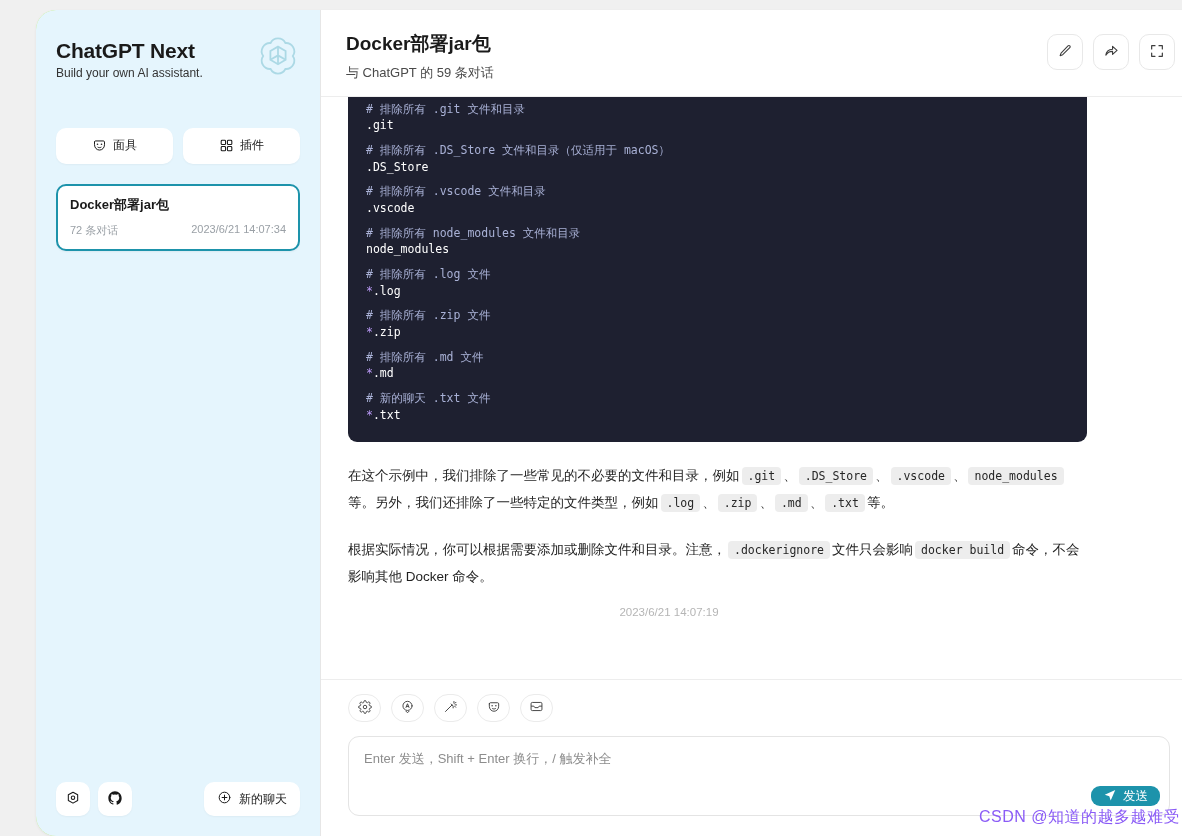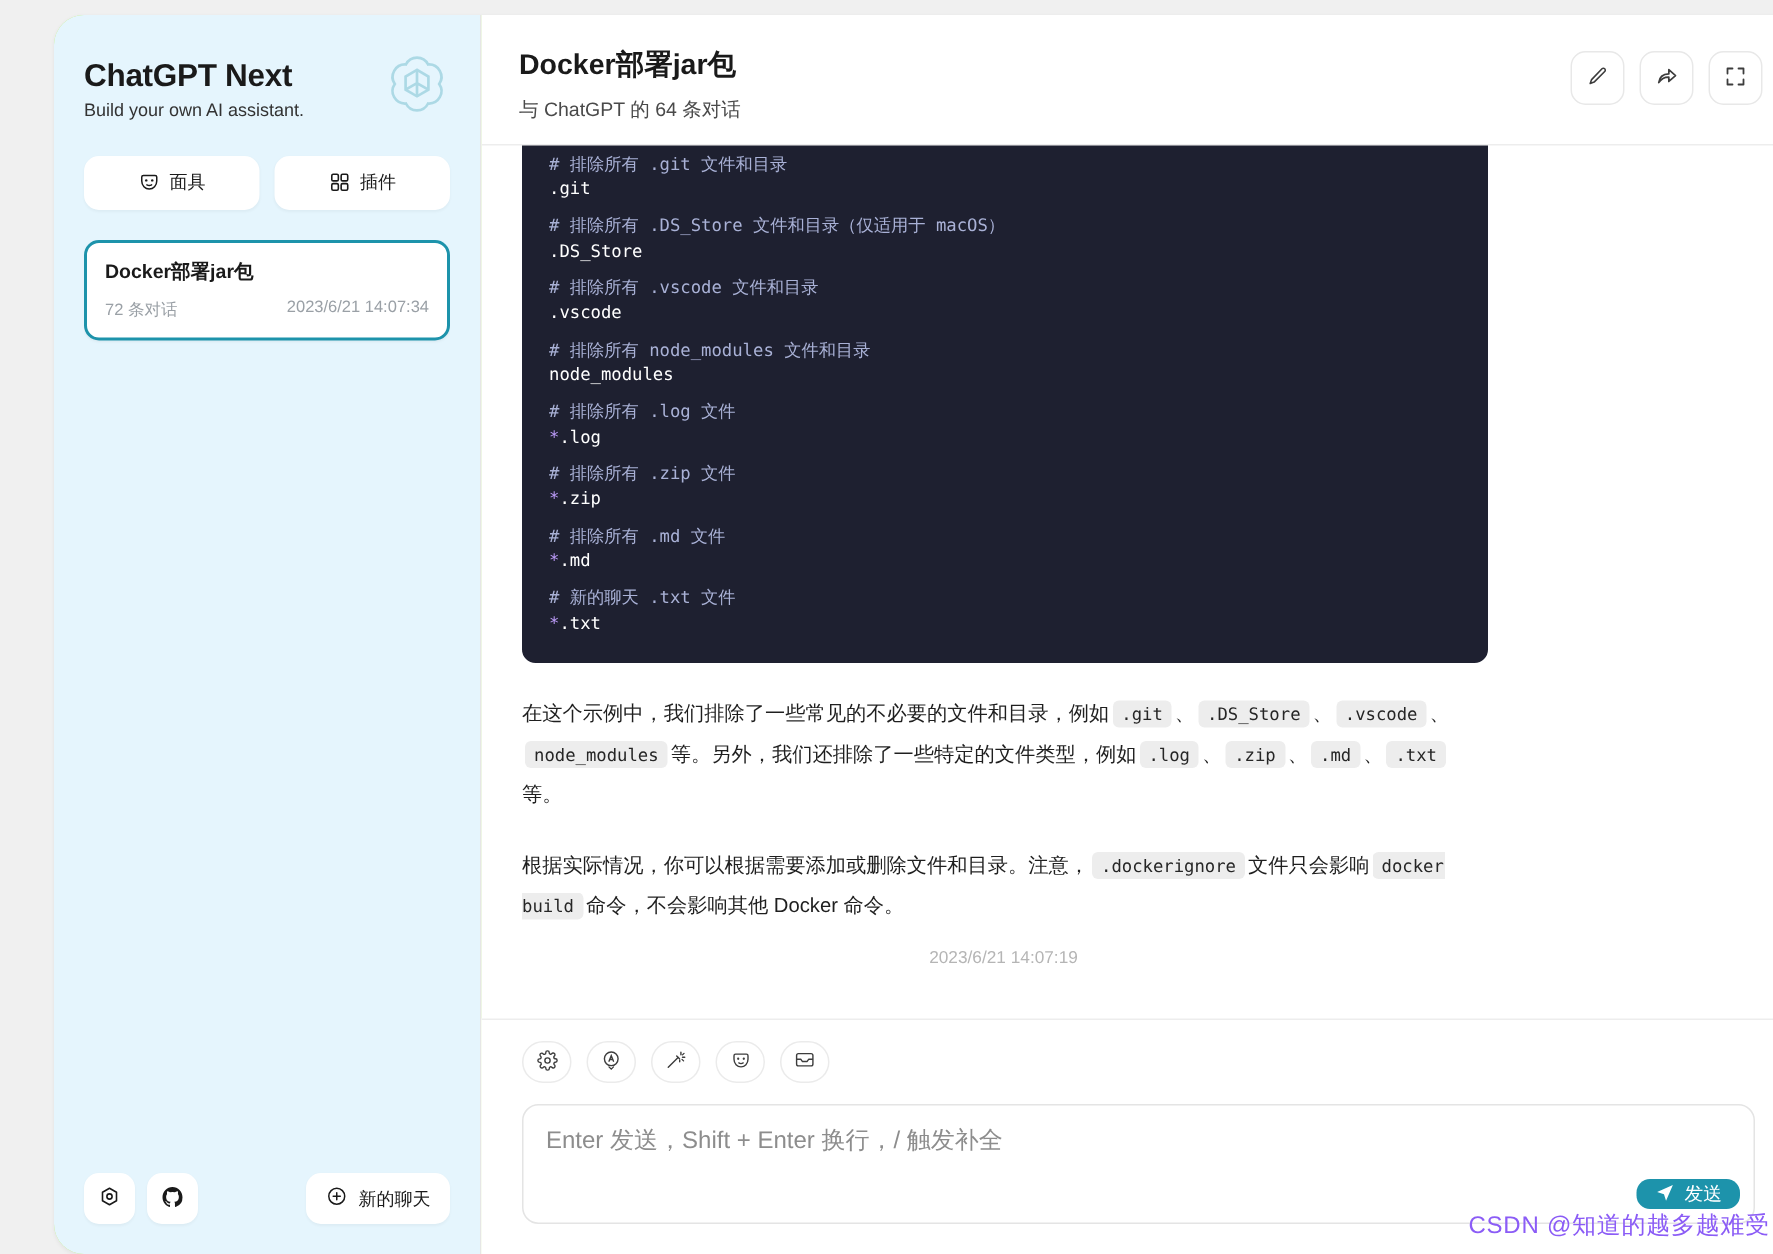--- a/index.html
+++ b/index.html
@@ -85,20 +85,21 @@
     border-radius: 10px;
     display: flex;
     align-items: center;
     justify-content: center;
     gap: 6px;
     font-size: 12px;
     color: #1a1a1a;
     cursor: pointer;
     font-family: inherit;
     box-shadow: 0 1px 2px rgba(0,0,0,0.04);
+    margin-top: 24px;
   }
   .side-btn svg { display: block; }
 
   .chat-list { margin-top: 20px; flex: 1 1 auto; overflow: hidden; }
 
   .chat-item {
     background: #ffffff;
     border: 2px solid #1d93ab;
     border-radius: 10px;
     padding: 10px 12px 11px 12px;
@@ -211,21 +212,21 @@
   .message-body {
     flex: 1 1 auto;
     overflow-y: auto;
     padding: 0 27px 0 27px;
     position: relative;
   }
 
   .message-body::-webkit-scrollbar { width: 6px; }
   .message-body::-webkit-scrollbar-thumb { background: #dcdcdc; border-radius: 3px; }
 
-  .msg-bubble { width: 644px; padding-top: 0; }
+  .msg-bubble { width: 739px; padding-top: 0; }
 
   .code-block {
     background: #1e2030;
     border-radius: 9px;
     padding: 16px 18px 18px 18px;
     margin-top: -12px;
     font-family: "DejaVu Sans Mono", "Liberation Mono", monospace;
     font-size: 11.5px;
     line-height: 1.45;
     color: #e6e8ef;
@@ -283,21 +284,21 @@
   .input-wrap {
     position: relative;
     border: 1px solid #e4e4e4;
     border-radius: 11px;
     height: 80px;
     background: #ffffff;
     padding: 13px 15px;
   }
 
   .input-ph {
-    font-size: 16px;
+    font-size: 13px;
     color: #8d8d8d;
     line-height: 1.4;
     background: none;
     border: none;
     outline: none;
     width: 100%;
     resize: none;
     font-family: inherit;
     height: 46px;
   }
@@ -414,21 +415,21 @@
           <span>新的聊天</span>
         </button>
       </div>
     </aside>
 
     <section class="main">
 
       <div class="chat-header">
         <div class="header-titles">
           <div class="chat-title">Docker部署jar包</div>
-          <div class="chat-subtitle">与 ChatGPT 的 64 条对话</div>
+          <div class="chat-subtitle">与 ChatGPT 的 59 条对话</div>
         </div>
         <div class="header-actions">
           <button class="header-btn">
             <span>
               <svg width="16" height="16" viewBox="0 0 24 24" fill="none" stroke="#3d3d3d" stroke-width="1.6" stroke-linecap="round" stroke-linejoin="round">
                 <path d="M16.5 4.3a1.9 1.9 0 0 1 2.7 2.7L8.6 17.6 4.7 19l1.4-3.9z"></path>
               </svg>
             </span>
           </button>
           <button class="header-btn">

